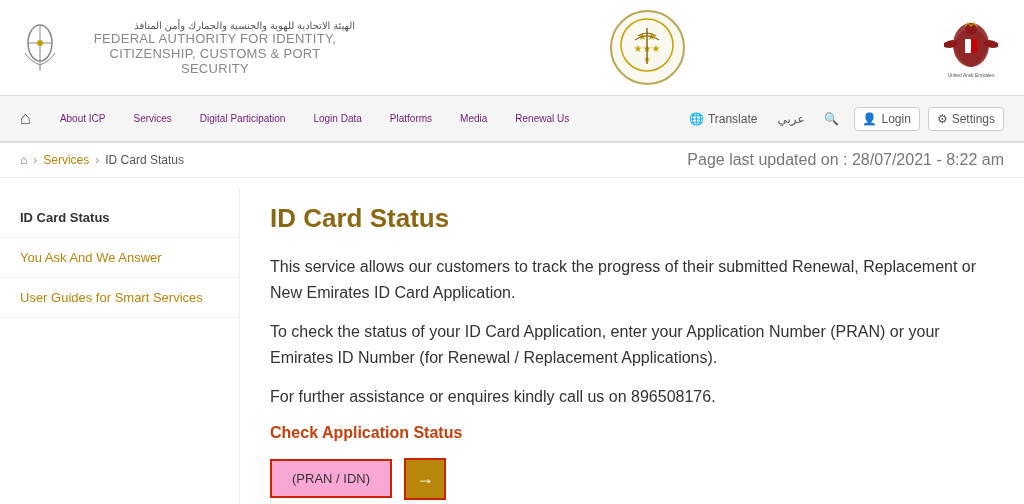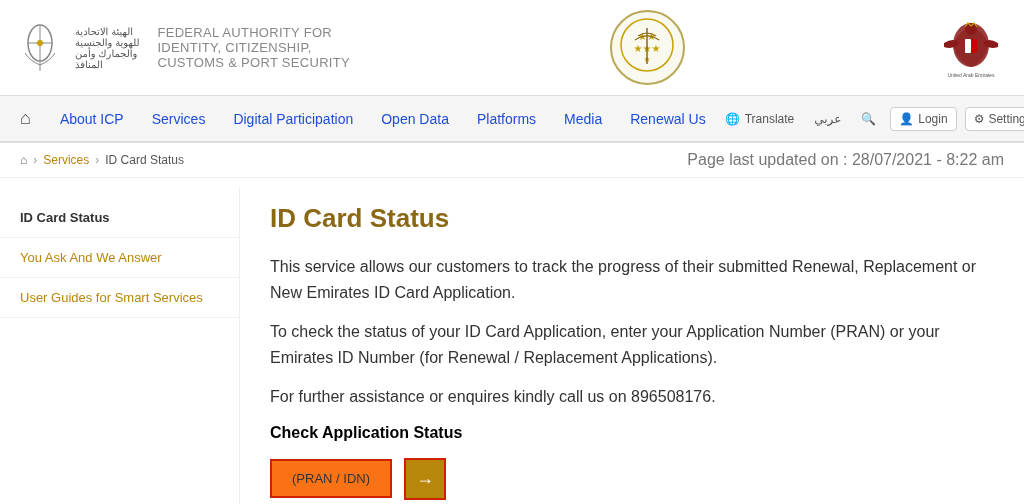--- a/index.html
+++ b/index.html
@@ -14,26 +14,26 @@
       border-bottom: 1px solid #ddd;
       background: #fff;
     }
     .header-left {
       display: flex;
       align-items: center;
       gap: 15px;
     }
     .logo-text {
       display: flex;
-      flex-direction: row;
+      flex-direction: column;
       align-items: flex-end;
       font-size: 9px;
       color: #555;
       max-width: 280px;
-      text-align: left;
+      text-align: center;
     }
     .logo-text .arabic-title {
       font-size: 10px;
       color: #555;
       direction: rtl;
     }
     .logo-text .english-title {
       font-size: 13px;
       color: #888;
       text-transform: uppercase;
@@ -89,22 +89,22 @@
       align-items: center;
     }
     .nav-home {
       padding: 12px 15px 12px 0;
       color: #555;
       font-size: 18px;
       cursor: pointer;
     }
     .nav-item {
       padding: 14px 14px;
-      color: #1d4ed8;
-      font-size: 14px;
+      color: #701a75;
+      font-size: 10px;
       cursor: pointer;
       white-space: nowrap;
       text-decoration: none;
     }
     .nav-right {
       display: flex;
       align-items: center;
       gap: 8px;
     }
     .nav-action {
@@ -197,32 +197,32 @@
     }
     .content-para {
       font-size: 16px;
       color: #333;
       margin-bottom: 14px;
       line-height: 1.6;
     }
     .section-title {
       font-size: 16px;
       font-weight: bold;
-      color: #000000;
+      color: #c2410c;
       margin-bottom: 16px;
     }
     .action-row {
       display: flex;
       align-items: center;
       gap: 12px;
     }
     .pran-btn {
       border: 2px solid #cc2200;
       color: #333;
-      background: #f97316;
+      background: #f9a8d4;
       padding: 10px 20px;
       font-size: 13px;
       cursor: pointer;
       font-weight: 500;
     }
     .arrow-btn {
       border: 2px solid #cc2200;
       background: #b8860b;
       color: #fff;
       width: 42px;
@@ -292,21 +292,21 @@
     </div>
   </div>
 </div>
 
 <div class="navbar">
   <div class="nav-left">
     <span class="nav-home">⌂</span>
     <span class="nav-item">About ICP</span>
     <span class="nav-item">Services</span>
     <span class="nav-item">Digital Participation</span>
-    <span class="nav-item">Open Data</span>
+    <span class="nav-item">Login Data</span>
     <span class="nav-item">Platforms</span>
     <span class="nav-item">Media</span>
     <span class="nav-item">Renewal Us</span>
   </div>
   <div class="nav-right">
     <span class="nav-action-plain">
       <span>🌐</span>
       <span>Translate</span>
     </span>
     <span class="nav-action-plain">

